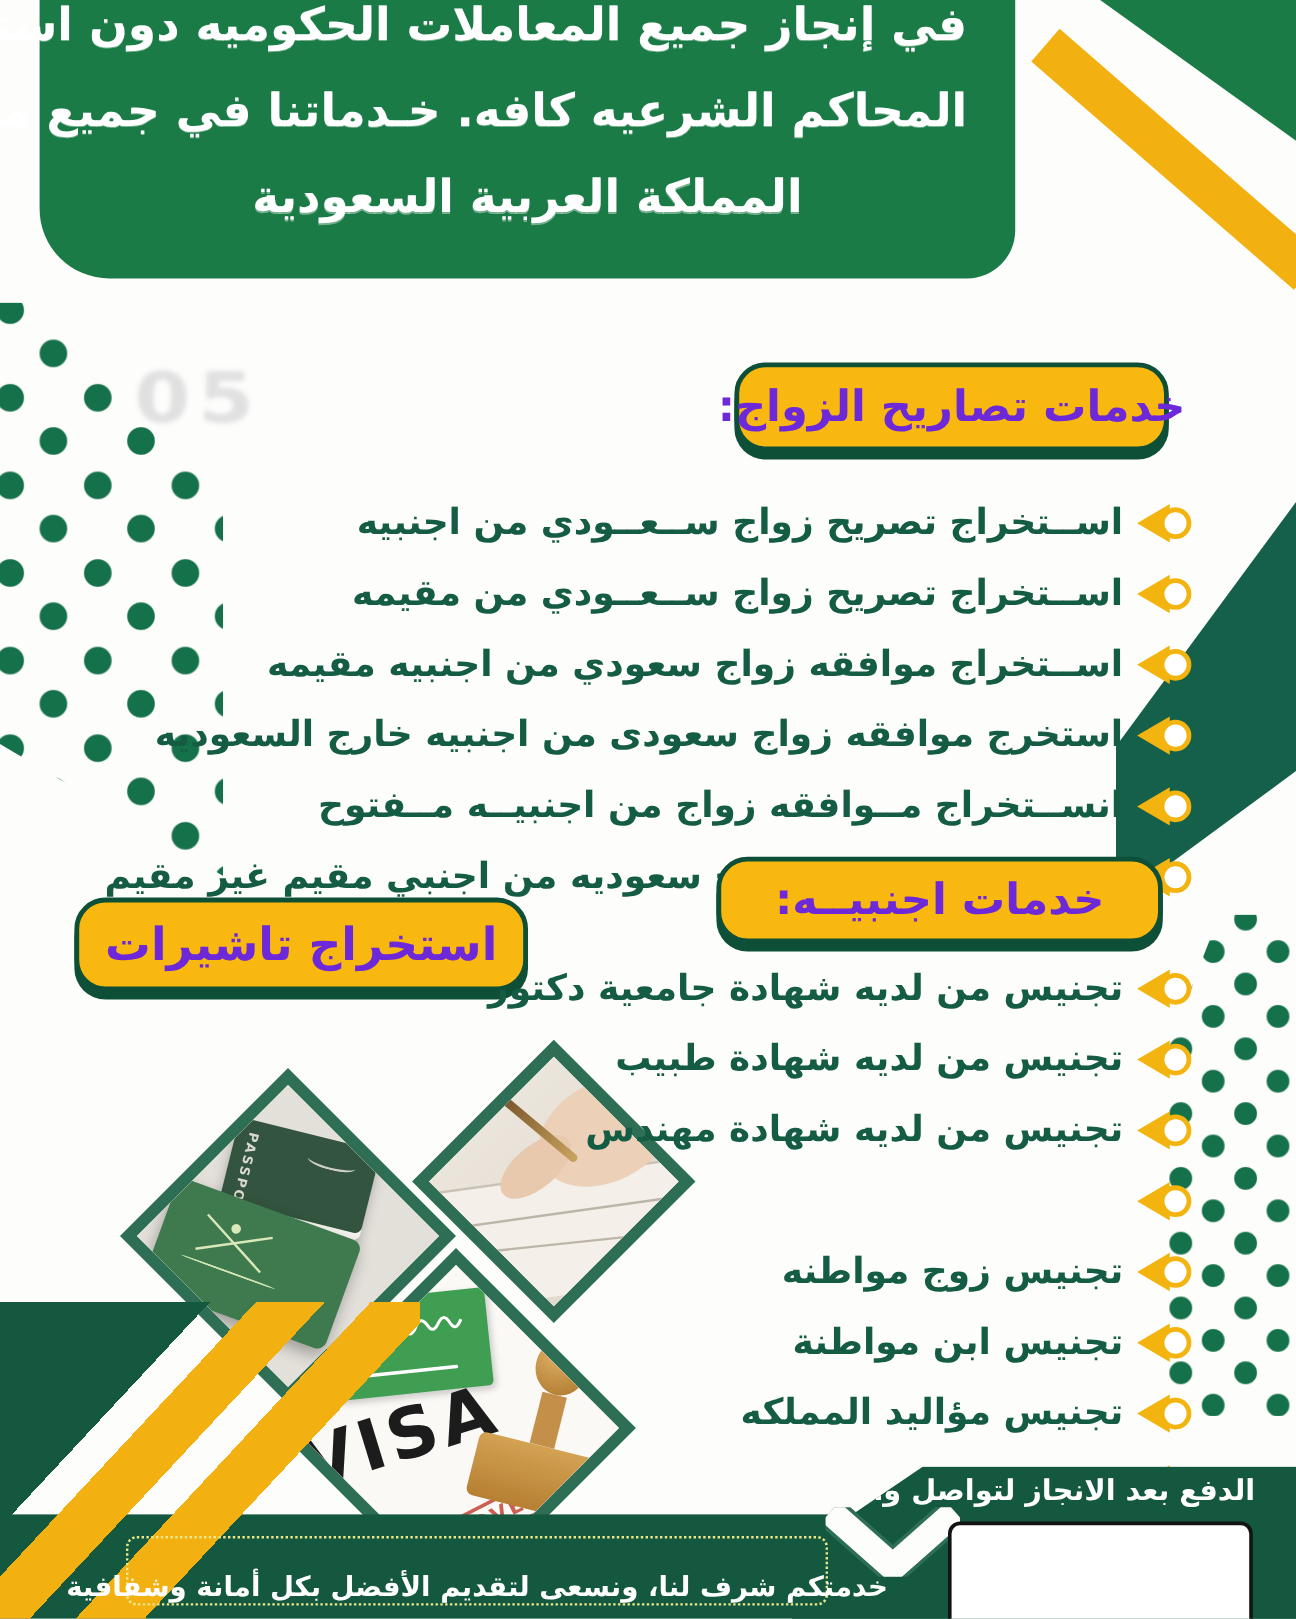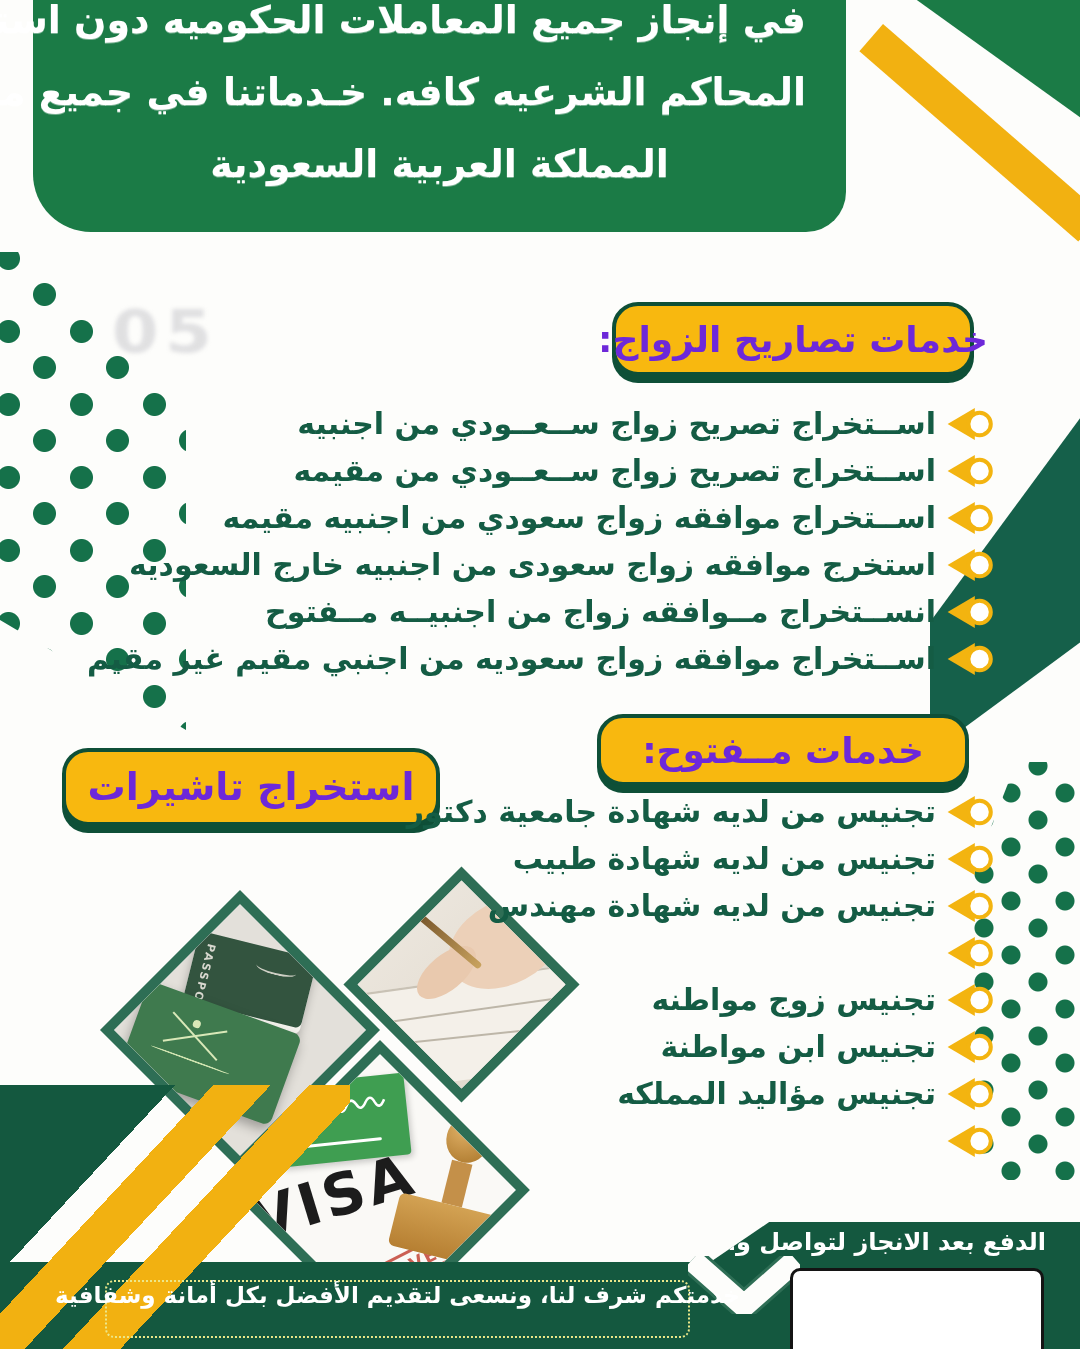--- a/index.html
+++ b/index.html
@@ -71,21 +71,21 @@
     display:flex; align-items:center; justify-content:center; white-space:nowrap; z-index:3;
   }
   .badge-marriage{ left:612px; top:302px; width:362px; height:74px; font-size:36px; }
   .badge-natural { left:597px; top:714px; width:372px; height:72px; font-size:36px; }
   .badge-visa    { left:62px;  top:712px; width:378px; height:78px; font-size:38px;margin-top:36px; }
 
   
   .srv-list{ position:absolute; right:86px; display:flex; flex-direction:column; direction:rtl; z-index:3; }
   .list-marriage{ top:400px; }
   .list-natural { top:788px; }
-  .srv-item{ height:47px; display:flex; align-items:center; gap:10px; }
+  .srv-item{ height:47px; display:flex; align-items:center; gap:10px;margin-top:12px; }
   .srv-text{ font-size:30px; font-weight:700; color:#145c44; white-space:nowrap; }
   .bullet{ width:48px; height:36px; flex:0 0 48px; }
 
   
   .diamond{
     position:absolute; transform:rotate(45deg); border:10px solid #2e6e55;
     overflow:hidden; background:#ffffff; z-index:2;
   }
   .dm-pass{ left:141px; top:931px; width:198px; height:198px; }
   .dm-hand{ left:378px; top:901px; width:167px; height:167px; }
@@ -145,21 +145,21 @@
   .pay-text{ position:absolute; right:34px; top:6px; color:#ffffff; font-weight:700;
     font-size:24px; direction:rtl; white-space:nowrap; }
   .footer-band{ position:absolute; left:0; top:1262px; width:1080px; height:87px; background:#14583f; z-index:5; }
   .v-notch{ position:absolute; left:688px; top:1256px; z-index:7; }
   .whatsapp-box{
     position:absolute; left:790px; top:1268px; width:254px; height:92px; background:#ffffff;
     border:3px solid #141414; border-radius:10px; z-index:9;
   }
   .footer-note{
     position:absolute; left:105px; top:1280px; width:585px; height:58px; z-index:8;
-    border:2px dotted #ece78a; border-radius:9px; display:flex; align-items:flex-start; justify-content:center;
+    border:2px dotted #ece78a; border-radius:9px; display:flex; align-items:flex-end; justify-content:center;
     color:#ffffff; font-weight:700; font-size:23px; direction:rtl; white-space:nowrap;
   }
 </style>
 </head>
 <body>
 
 <div class="corner-tr">
   <div class="tri"></div>
   <div class="stripe"></div>
 </div>
@@ -220,21 +220,21 @@
         <circle cx="42" cy="22" r="14" fill="#ffffff" stroke="#f3b410" stroke-width="5"></circle>
       </svg>
     <span class="srv-text">اســتخراج موافقه زواج سعوديه من اجنبي مقيم غير مقيم</span>
   </div>
 </div>
 
 <div class="badge badge-visa">
   <span>استخراج تاشيرات</span>
 </div>
 <div class="badge badge-natural">
-  <span>خدمات مــفتوح:</span>
+  <span>خدمات اجنبيــه:</span>
 </div>
 
 <div class="srv-list list-natural">
   <div class="srv-item">
     <svg class="bullet" viewBox="0 0 60 44">
         <polygon points="36,2 2,22 36,42" fill="#f3b410"></polygon>
         <circle cx="42" cy="22" r="14" fill="#ffffff" stroke="#f3b410" stroke-width="5"></circle>
       </svg>
     <span class="srv-text">تجنيس من لديه شهادة جامعية دكتور</span>
   </div>

